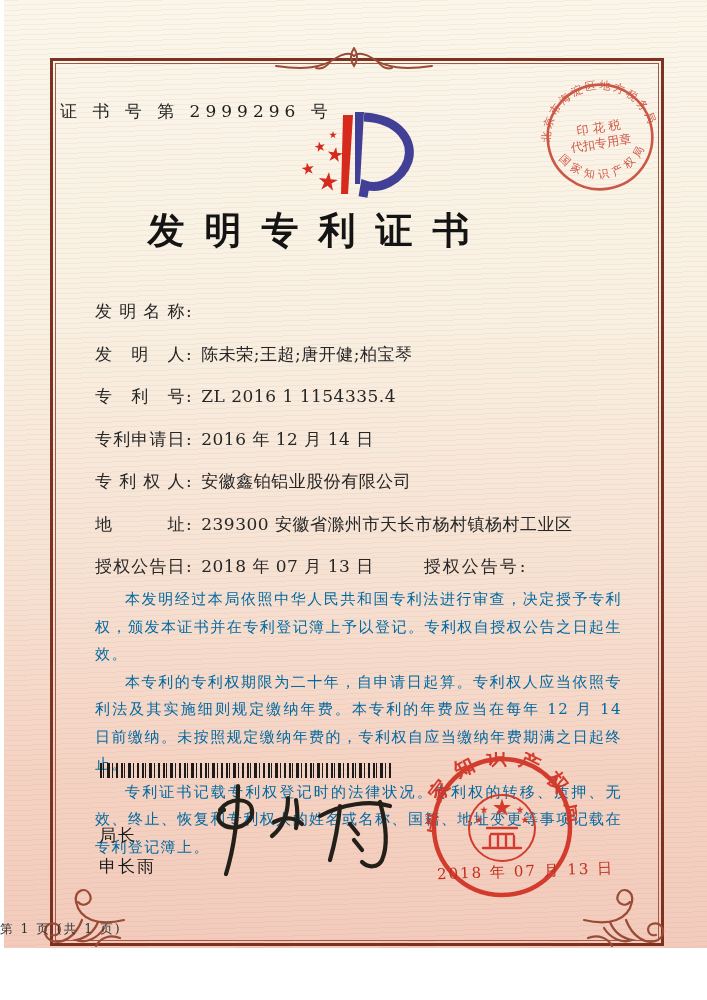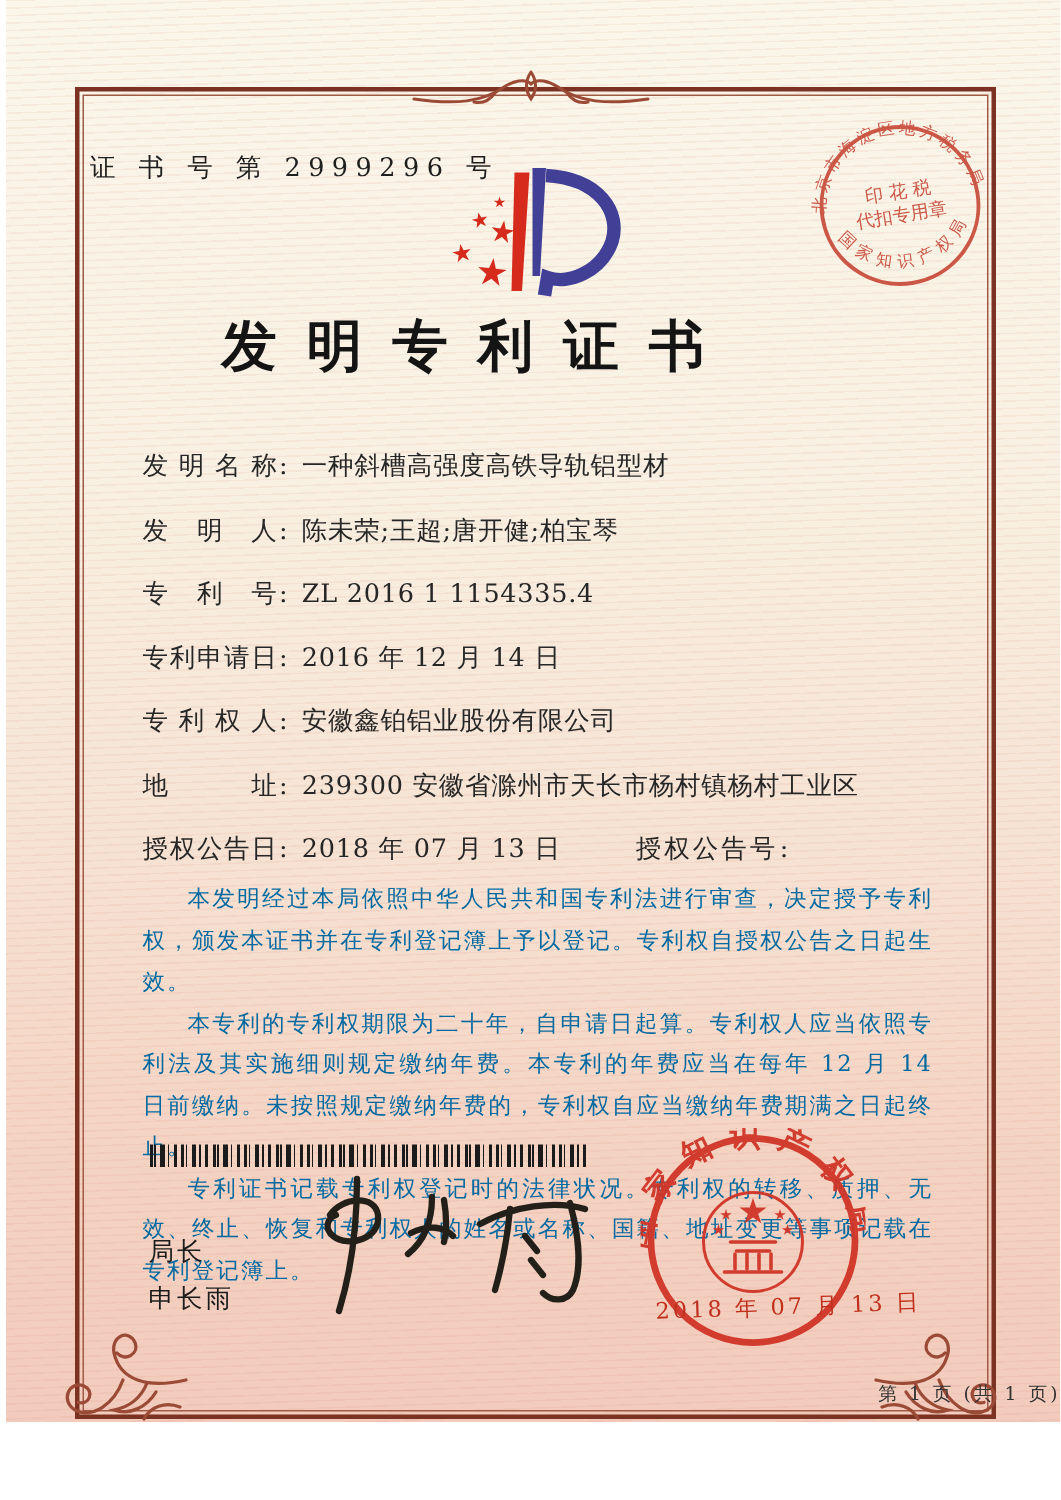--- a/index.html
+++ b/index.html
@@ -32,21 +32,21 @@
              #1b1b1b 3px,#1b1b1b 4px,transparent 4px,transparent 7px,
              #1b1b1b 7px,#1b1b1b 10px,transparent 10px,transparent 12px,
              #1b1b1b 12px,#1b1b1b 13px,transparent 13px,transparent 16px,
              #1b1b1b 16px,#1b1b1b 18px,transparent 18px,transparent 21px);}
   .director{position:absolute;left:99px;top:820px;font-family:"DejaVu Sans","Liberation Sans",sans-serif;
             font-size:17px;line-height:31px;color:#1c1c1c;letter-spacing:2px;}
   .signature{position:absolute;left:192px;top:776px;width:210px;height:110px;}
   .seal{position:absolute;left:427px;top:752px;width:150px;height:150px;opacity:.95;}
   .seal-date{position:absolute;left:437px;top:862px;width:180px;font-size:15px;color:#c0301d;
              letter-spacing:2px;transform:rotate(-2deg);white-space:nowrap;}
-  .footer{position:absolute;left:0;top:921px;width:707px;text-align:right;font-size:12.5px;color:#333;letter-spacing:2px;}
+  .footer{position:absolute;left:0;top:921px;width:707px;text-align:left;font-size:12.5px;color:#333;letter-spacing:2px;}
   .ornament{position:absolute;}
   .orn-top{left:274px;top:44px;width:160px;height:30px;}
   .orn-bl{left:36px;top:868px;width:90px;height:90px;}
   .orn-br{left:582px;top:868px;width:90px;height:90px;transform:scaleX(-1);}
   svg text{font-family:"DejaVu Serif","Liberation Serif",serif;}
 </style>
 </head>
 <body>
 
 <div class="page">
@@ -115,21 +115,20 @@
     <text x="70" y="64" text-anchor="middle" font-size="14" fill="#c84b3a">印 花 税</text>
     <text x="70" y="82" text-anchor="middle" font-size="14" fill="#c84b3a">代扣专用章</text>
   </svg>
 
   <div class="title">发明专利证书</div>
 
   <div class="fields">
     <div class="field-row">
       <span class="f-label">发明名称</span>
         <span class="f-colon">:</span>
-      <span class="f-value">一种斜槽高强度高铁导轨铝型材</span>
     </div>
     <div class="field-row">
       <span class="f-label">发明人</span>
         <span class="f-colon">:</span>
       <span class="f-value">陈未荣;王超;唐开健;柏宝琴</span>
     </div>
     <div class="field-row">
       <span class="f-label">专利号</span>
         <span class="f-colon">:</span>
       <span class="f-value">ZL 2016 1 1154335.4</span>

